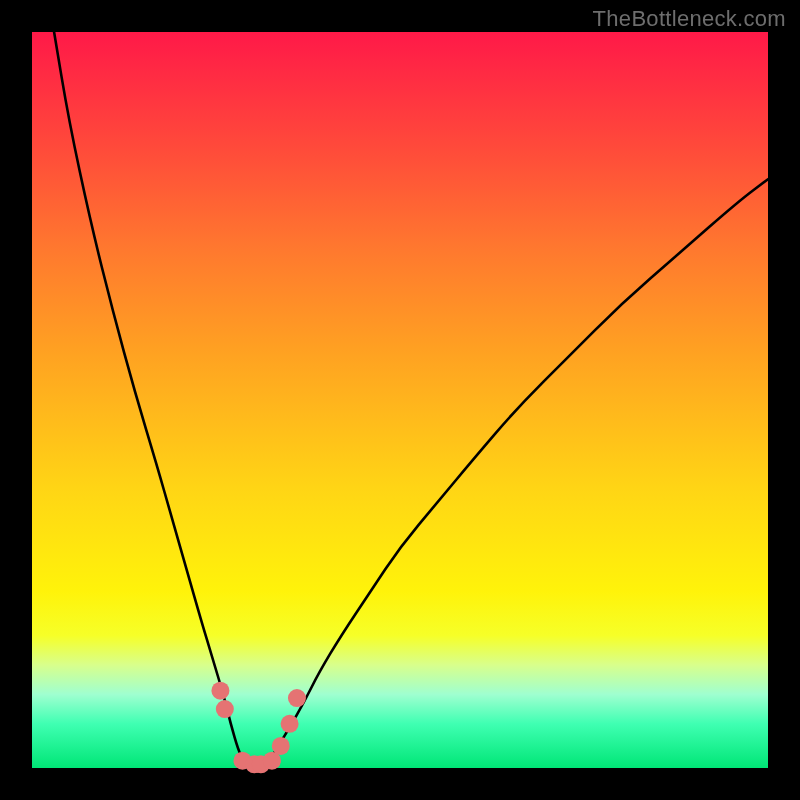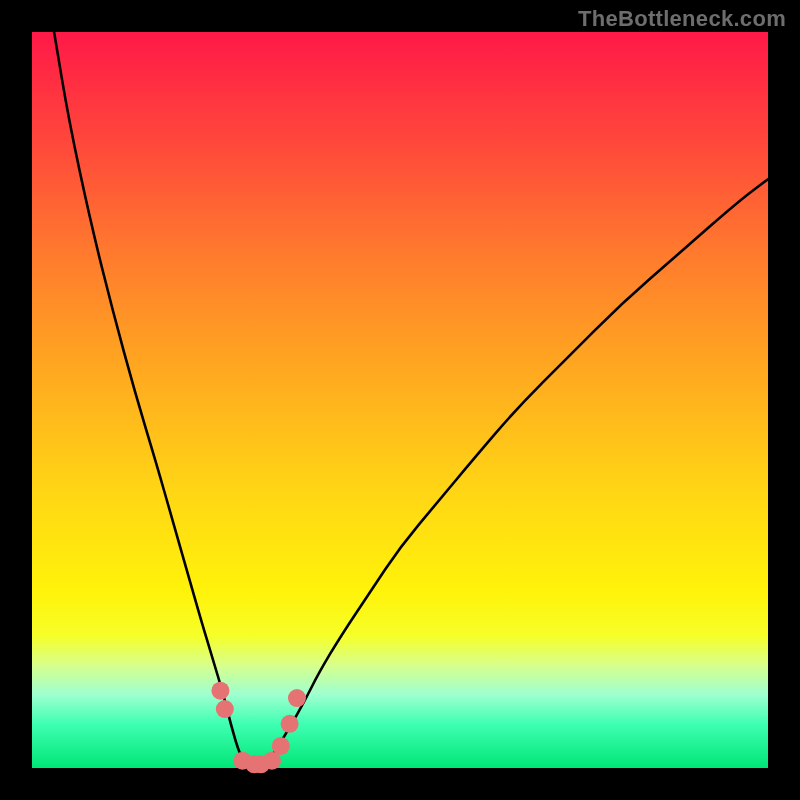--- a/index.html
+++ b/index.html
@@ -40,21 +40,21 @@
       #3fffb2 94%,
       #00e676 100%
     );
   }
   .watermark {
     position: absolute;
     top: 6px;
     right: 14px;
     color: #6d6d6d;
     font-size: 22px;
-    font-weight: 700;
+    font-weight: 400;
     letter-spacing: 0.3px;
   }
   svg.curve {
     position: absolute;
     left: 0;
     top: 0;
     width: 736px;
     height: 736px;
     overflow: visible;
   }

